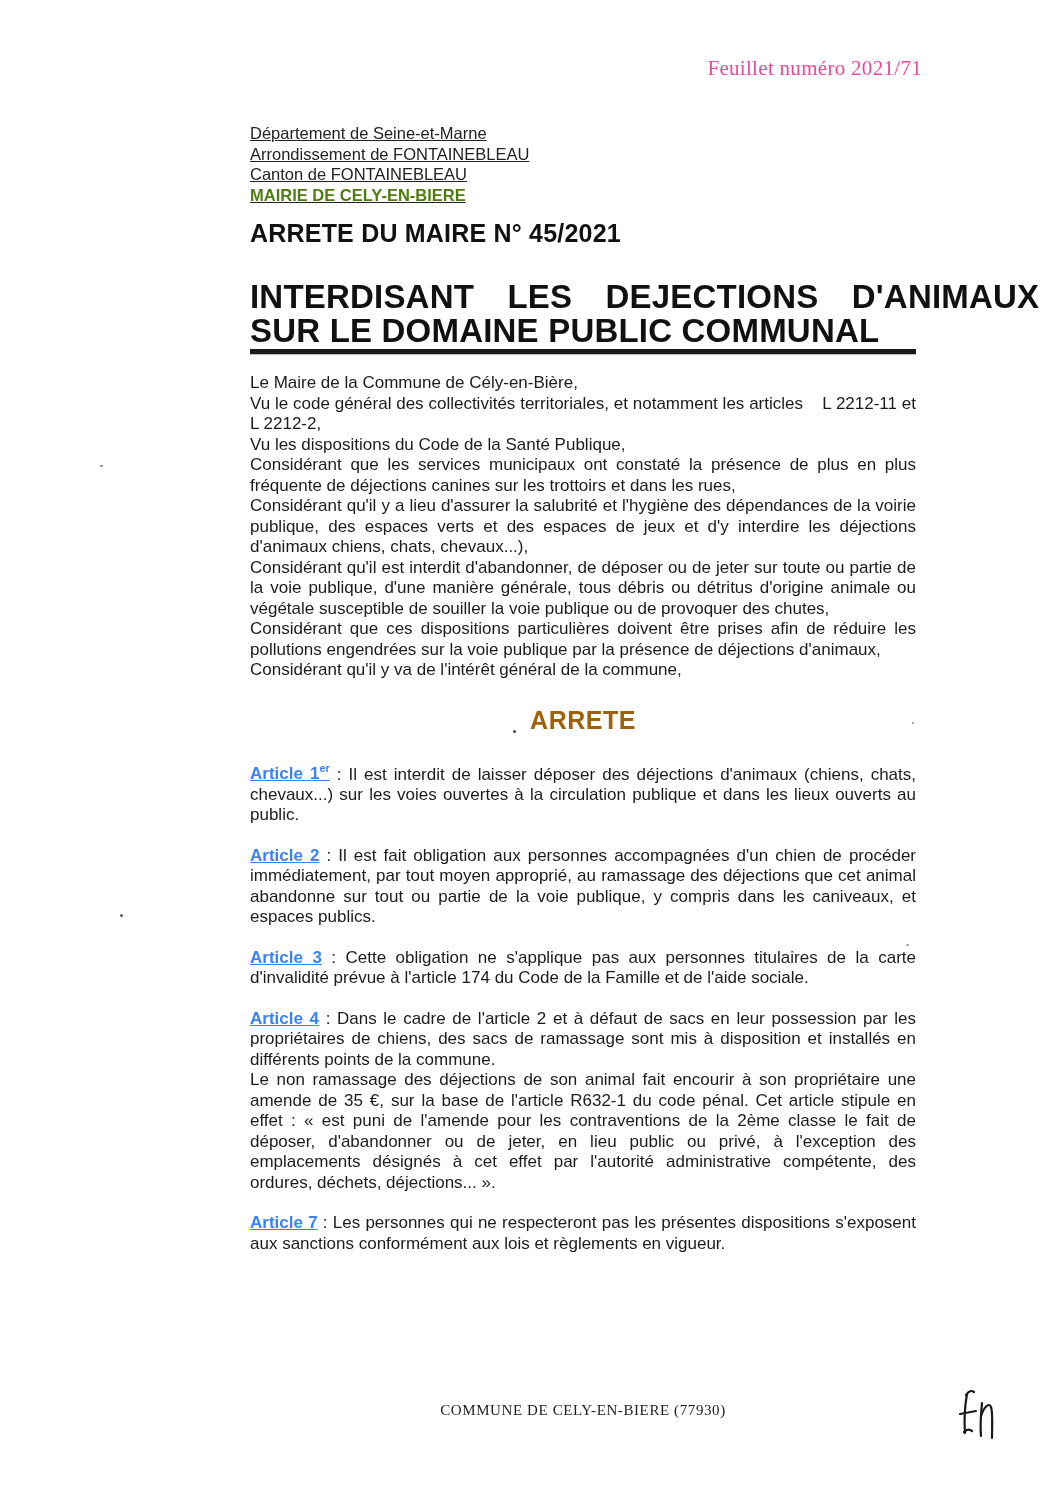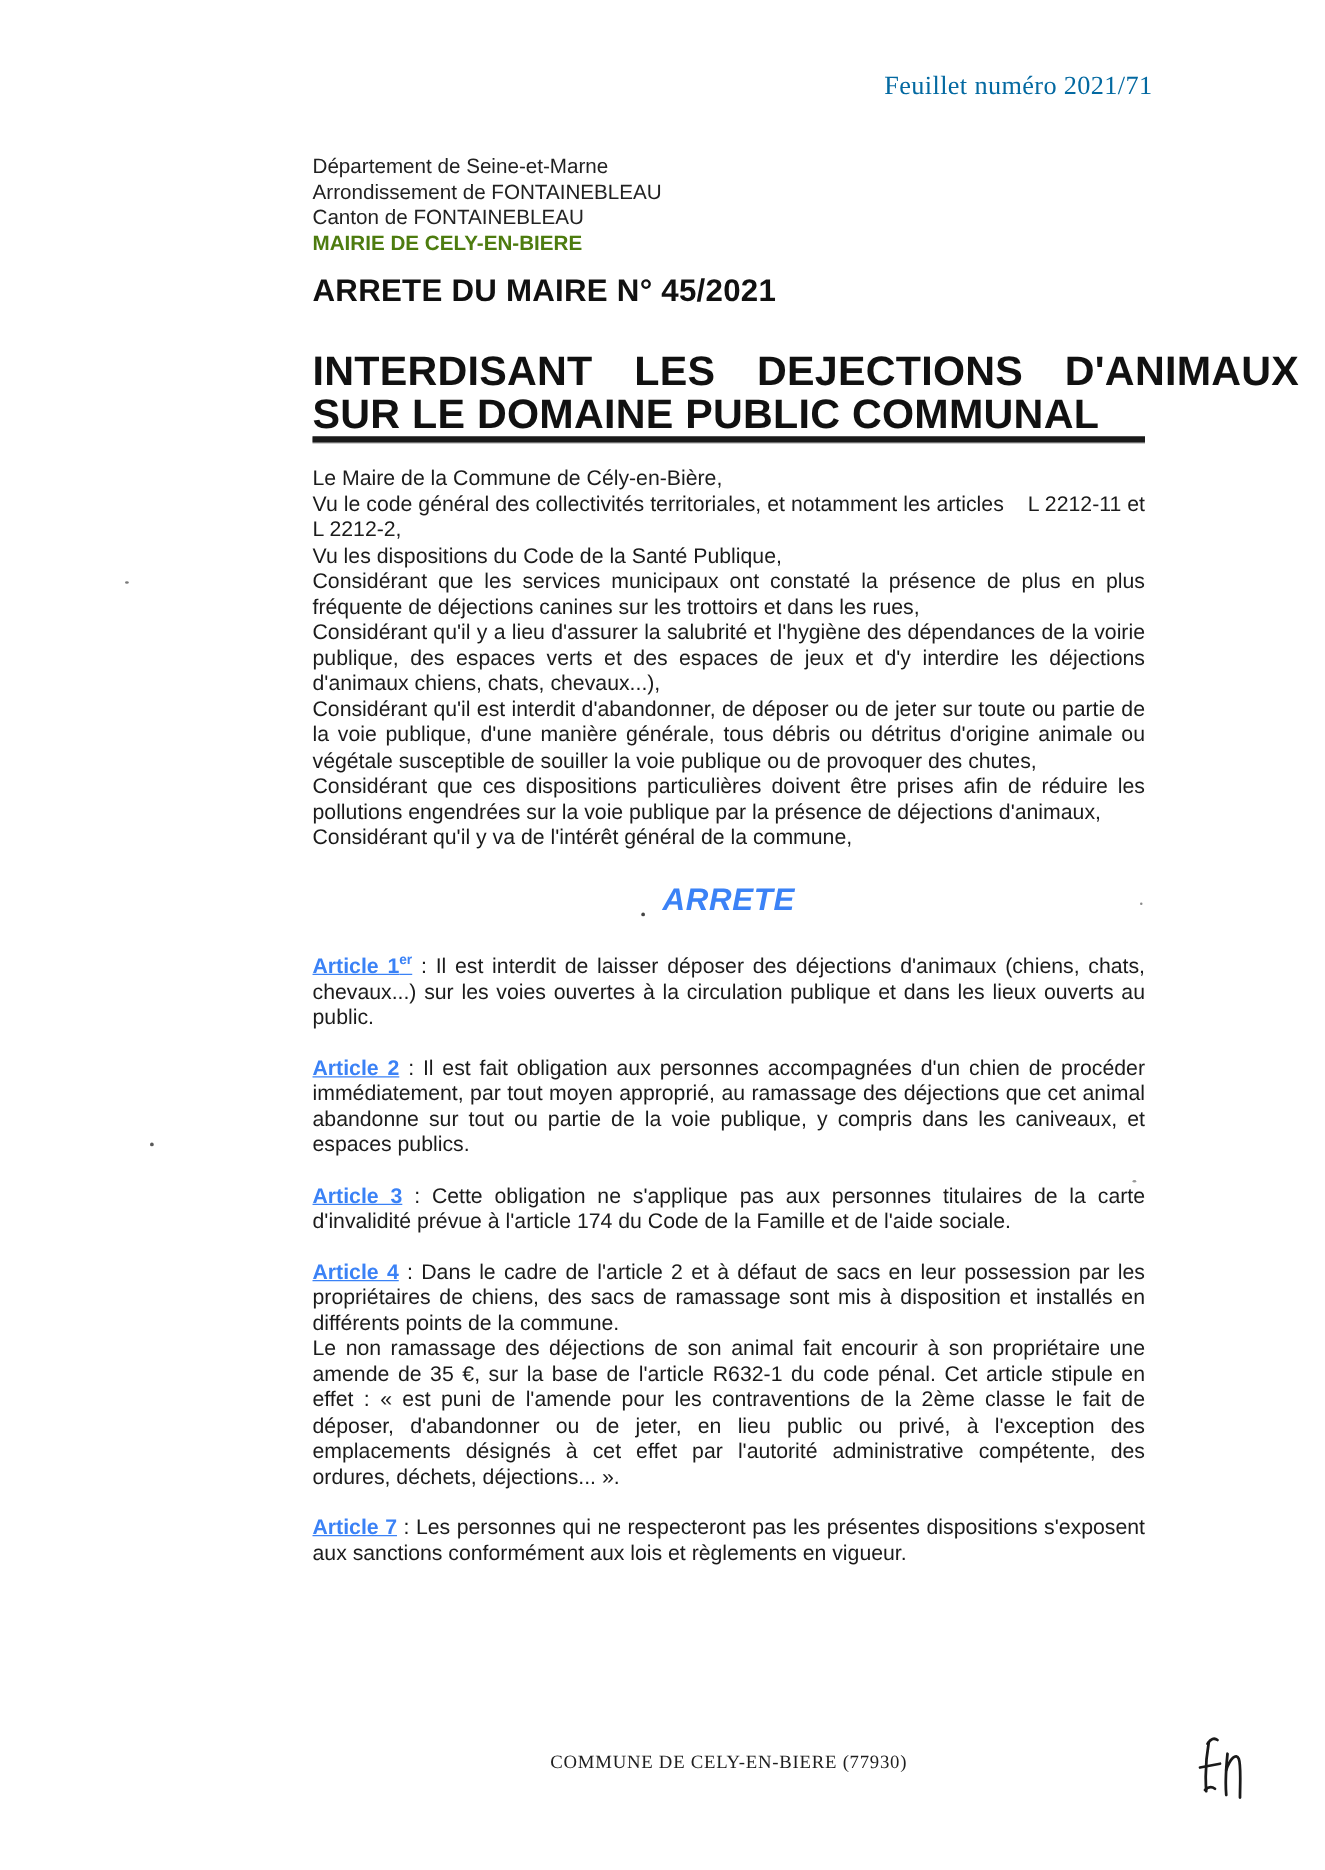--- a/index.html
+++ b/index.html
@@ -12,32 +12,32 @@
     font-family: "Liberation Sans", "DejaVu Sans", sans-serif;
     overflow: hidden;
   }
   .serif { font-family: "Liberation Serif", "DejaVu Serif", serif; }
 
   .header-right {
     position: absolute;
     top: 56px;
     right: 138px;
     font-size: 21px;
-    color: #0369a1;
+    color: #ec4899;
     letter-spacing: 0.3px;
   }
 
   .content {
     position: absolute;
     left: 250px;
     top: 123px;
     width: 666px;
   }
 
-  .letterhead { font-size: 16.5px; line-height: 20.5px; color: #222; }
+  .letterhead { font-size: 16.5px; line-height: 20.5px; color: #222; text-decoration: underline; }
   .letterhead .lh-line { white-space: nowrap; }
   .letterhead .bold { font-weight: bold; color: #4d7c0f; }
 
   .decree-title {
     margin-top: 13px;
     font-size: 25px;
     font-weight: bold;
     line-height: 30px;
     color: #111;
     letter-spacing: 0.2px;
@@ -69,23 +69,22 @@
     margin: 0;
   }
   .preamble { margin-top: 19px; }
 
   .order-heading {
     margin-top: 24px;
     font-size: 25px;
     font-weight: bold;
     line-height: 30px;
     text-align: center;
-    color: #3b82f6;
+    color: #a16207;
     letter-spacing: 0.5px;
-    font-style: italic;
   }
 
   .article { margin-top: 20px; }
   .article.first { margin-top: 24px; }
   .article .article-label {
     font-weight: bold;
     text-decoration: underline;
     color: #3b82f6;
   }
   .article .article-label sup { font-size: 11px; }

